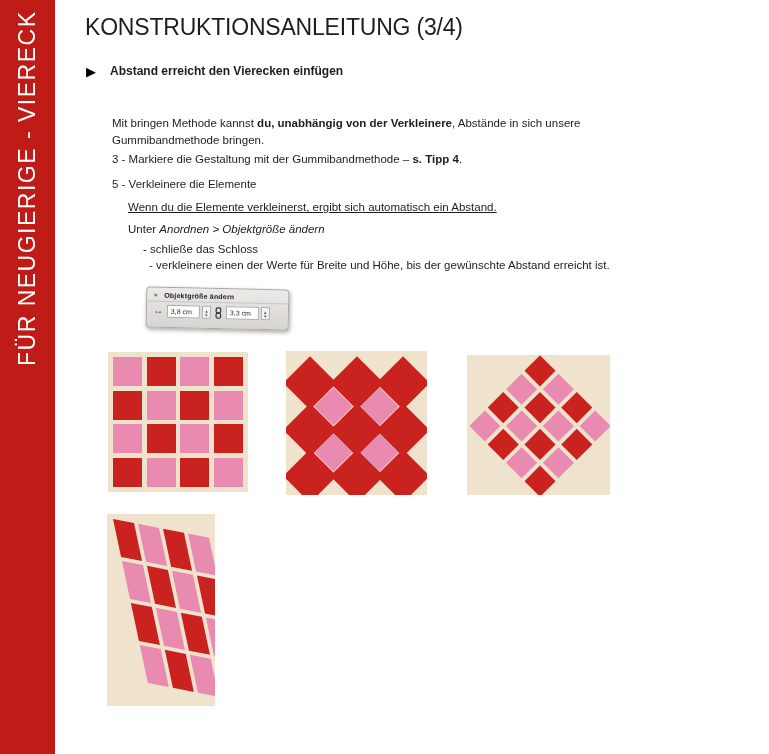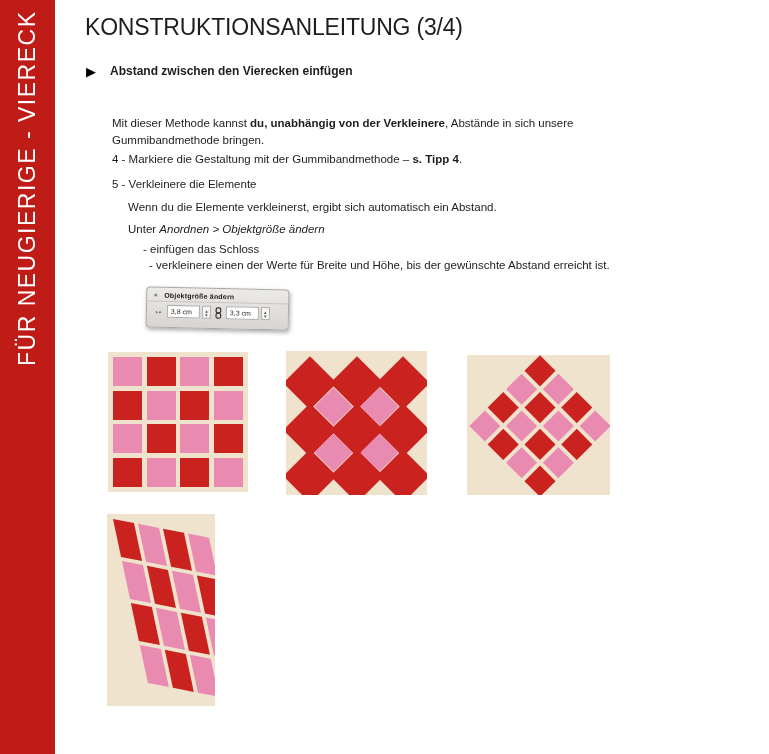--- a/index.html
+++ b/index.html
@@ -18,21 +18,21 @@
     position:absolute;left:85px;top:14px;margin:0;
     font-size:23px;font-weight:400;letter-spacing:-0.2px;color:#1d1d1b;
   }
   .section-heading{position:absolute;left:86px;top:64px;display:flex;align-items:center;gap:14px;}
   .tri{font-size:13px;line-height:13px;color:#000;}
   .section-heading b{font-size:12px;}
   .bodytext{font-size:11.5px;line-height:17px;}
   .intro{position:absolute;left:112px;top:103px;width:540px;}
   .step1{position:absolute;left:112px;top:151px;}
   .step2{position:absolute;left:112px;top:176px;}
-  .note{position:absolute;left:128px;top:199px;}
+  .note{position:absolute;left:128px;top:199px;text-decoration:underline;}
   .menu-path{position:absolute;left:128px;top:221px;}
   .b1{position:absolute;left:143px;top:241px;}
   .b2{position:absolute;left:149px;top:257px;width:560px;}
   
   .panel{
     position:absolute;left:146px;top:288px;width:143px;height:41px;
     background:linear-gradient(#eceae7,#d7d4d1);
     border:1px solid #a9a7a4;border-radius:4px;
     box-shadow:1px 2px 4px rgba(0,0,0,.35);
     transform:rotate(1.3deg);box-sizing:border-box;
@@ -61,34 +61,34 @@
 <div class="page">
 
   <aside class="sidebar" style="background: rgb(191, 27, 23);">
     <div class="sidebar-label">FÜR NEUGIERIGE - VIERECK</div>
   </aside>
 
   <h1 class="title">KONSTRUKTIONSANLEITUNG (3/4)</h1>
 
   <div class="section-heading">
     <span class="tri">▶</span>
-    <b>Abstand zwischen den Vierecken einfügen</b>
+    <b>Abstand erreicht den Vierecken einfügen</b>
   </div>
 
-  <p class="intro bodytext"><span>Mit dieser Methode kannst </span><b>du, unabhängig von der Verkleinere</b><span>, Abstände in sich unsere</span><br><span>Gummibandmethode bringen.</span></p>
+  <p class="intro bodytext"><span>Mit bringen Methode kannst </span><b>du, unabhängig von der Verkleinere</b><span>, Abstände in sich unsere</span><br><span>Gummibandmethode bringen.</span></p>
 
-  <div class="step1 bodytext"><span>4 - Markiere die Gestaltung mit der Gummibandmethode – </span><b>s. Tipp 4</b><span>.</span></div>
+  <div class="step1 bodytext"><span>3 - Markiere die Gestaltung mit der Gummibandmethode – </span><b>s. Tipp 4</b><span>.</span></div>
 
   <div class="step2 bodytext"><span>5 - Verkleinere die Elemente</span></div>
 
   <div class="note bodytext">Wenn du die Elemente verkleinerst, ergibt sich automatisch ein Abstand.</div>
 
   <div class="menu-path bodytext"><span>Unter </span><i>Anordnen &gt; Objektgröße ändern</i></div>
 
-  <div class="b1 bodytext">- einfügen das Schloss</div>
+  <div class="b1 bodytext">- schließe das Schloss</div>
   <div class="b2 bodytext">- verkleinere einen der Werte für Breite und Höhe, bis der gewünschte Abstand erreicht ist.</div>
 
   <div class="panel">
     <div class="panel-header">
       <span class="panel-dot"></span>
       <span class="panel-title">Objektgröße ändern</span>
     </div>
     <div class="panel-row">
       <span class="hArrow">↔</span>
       <span class="spin">

